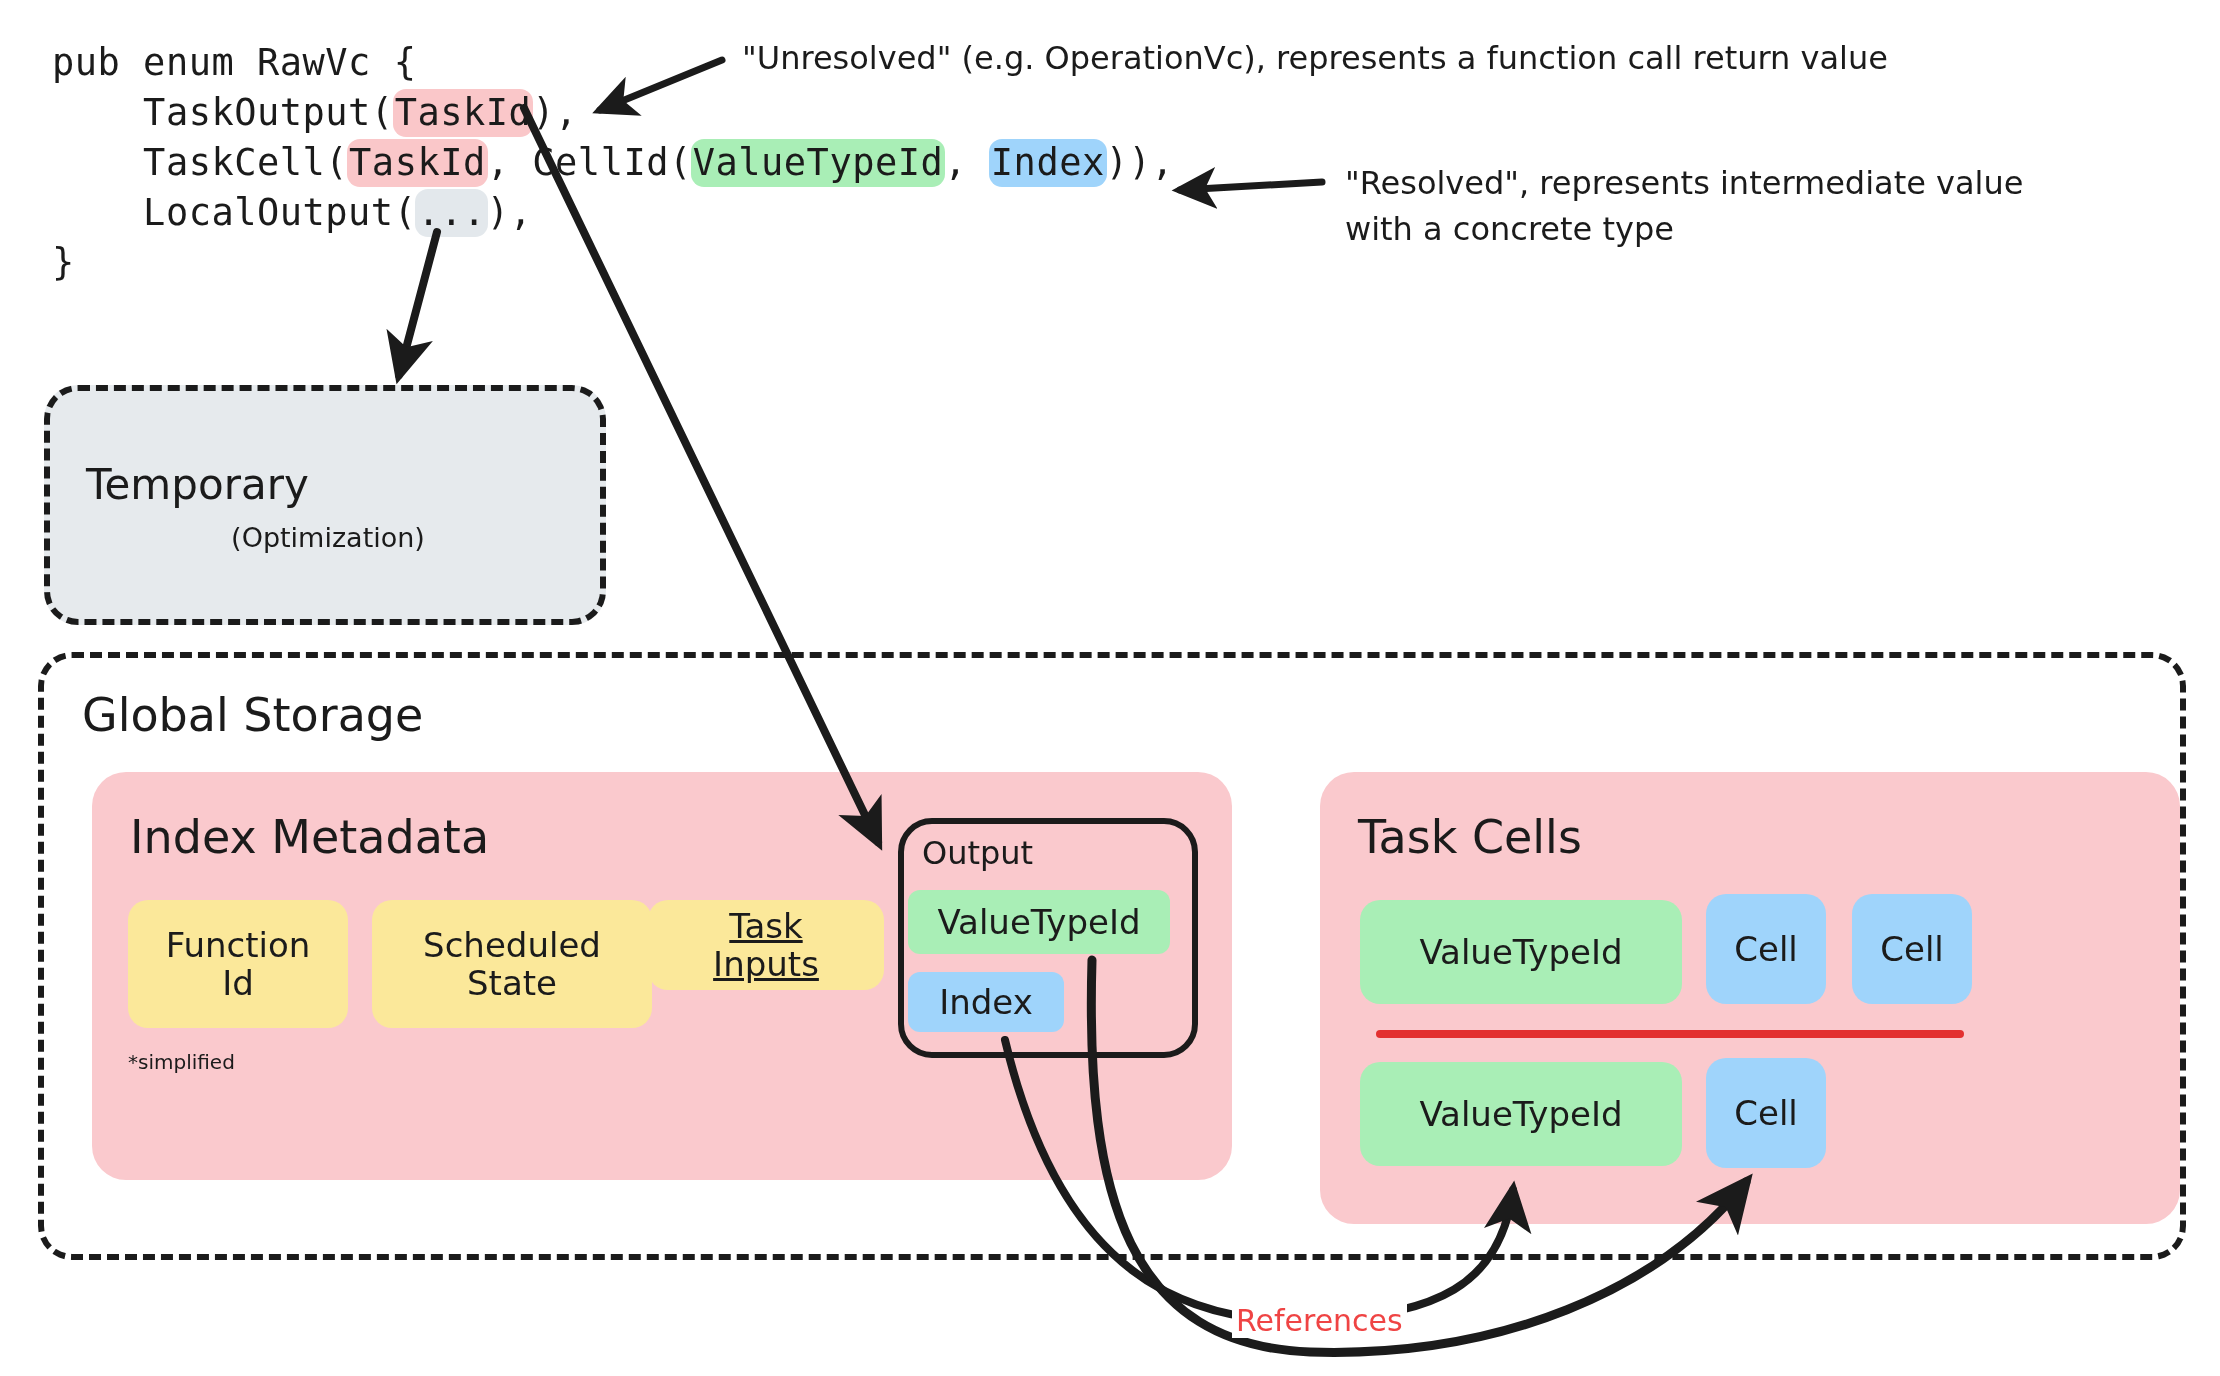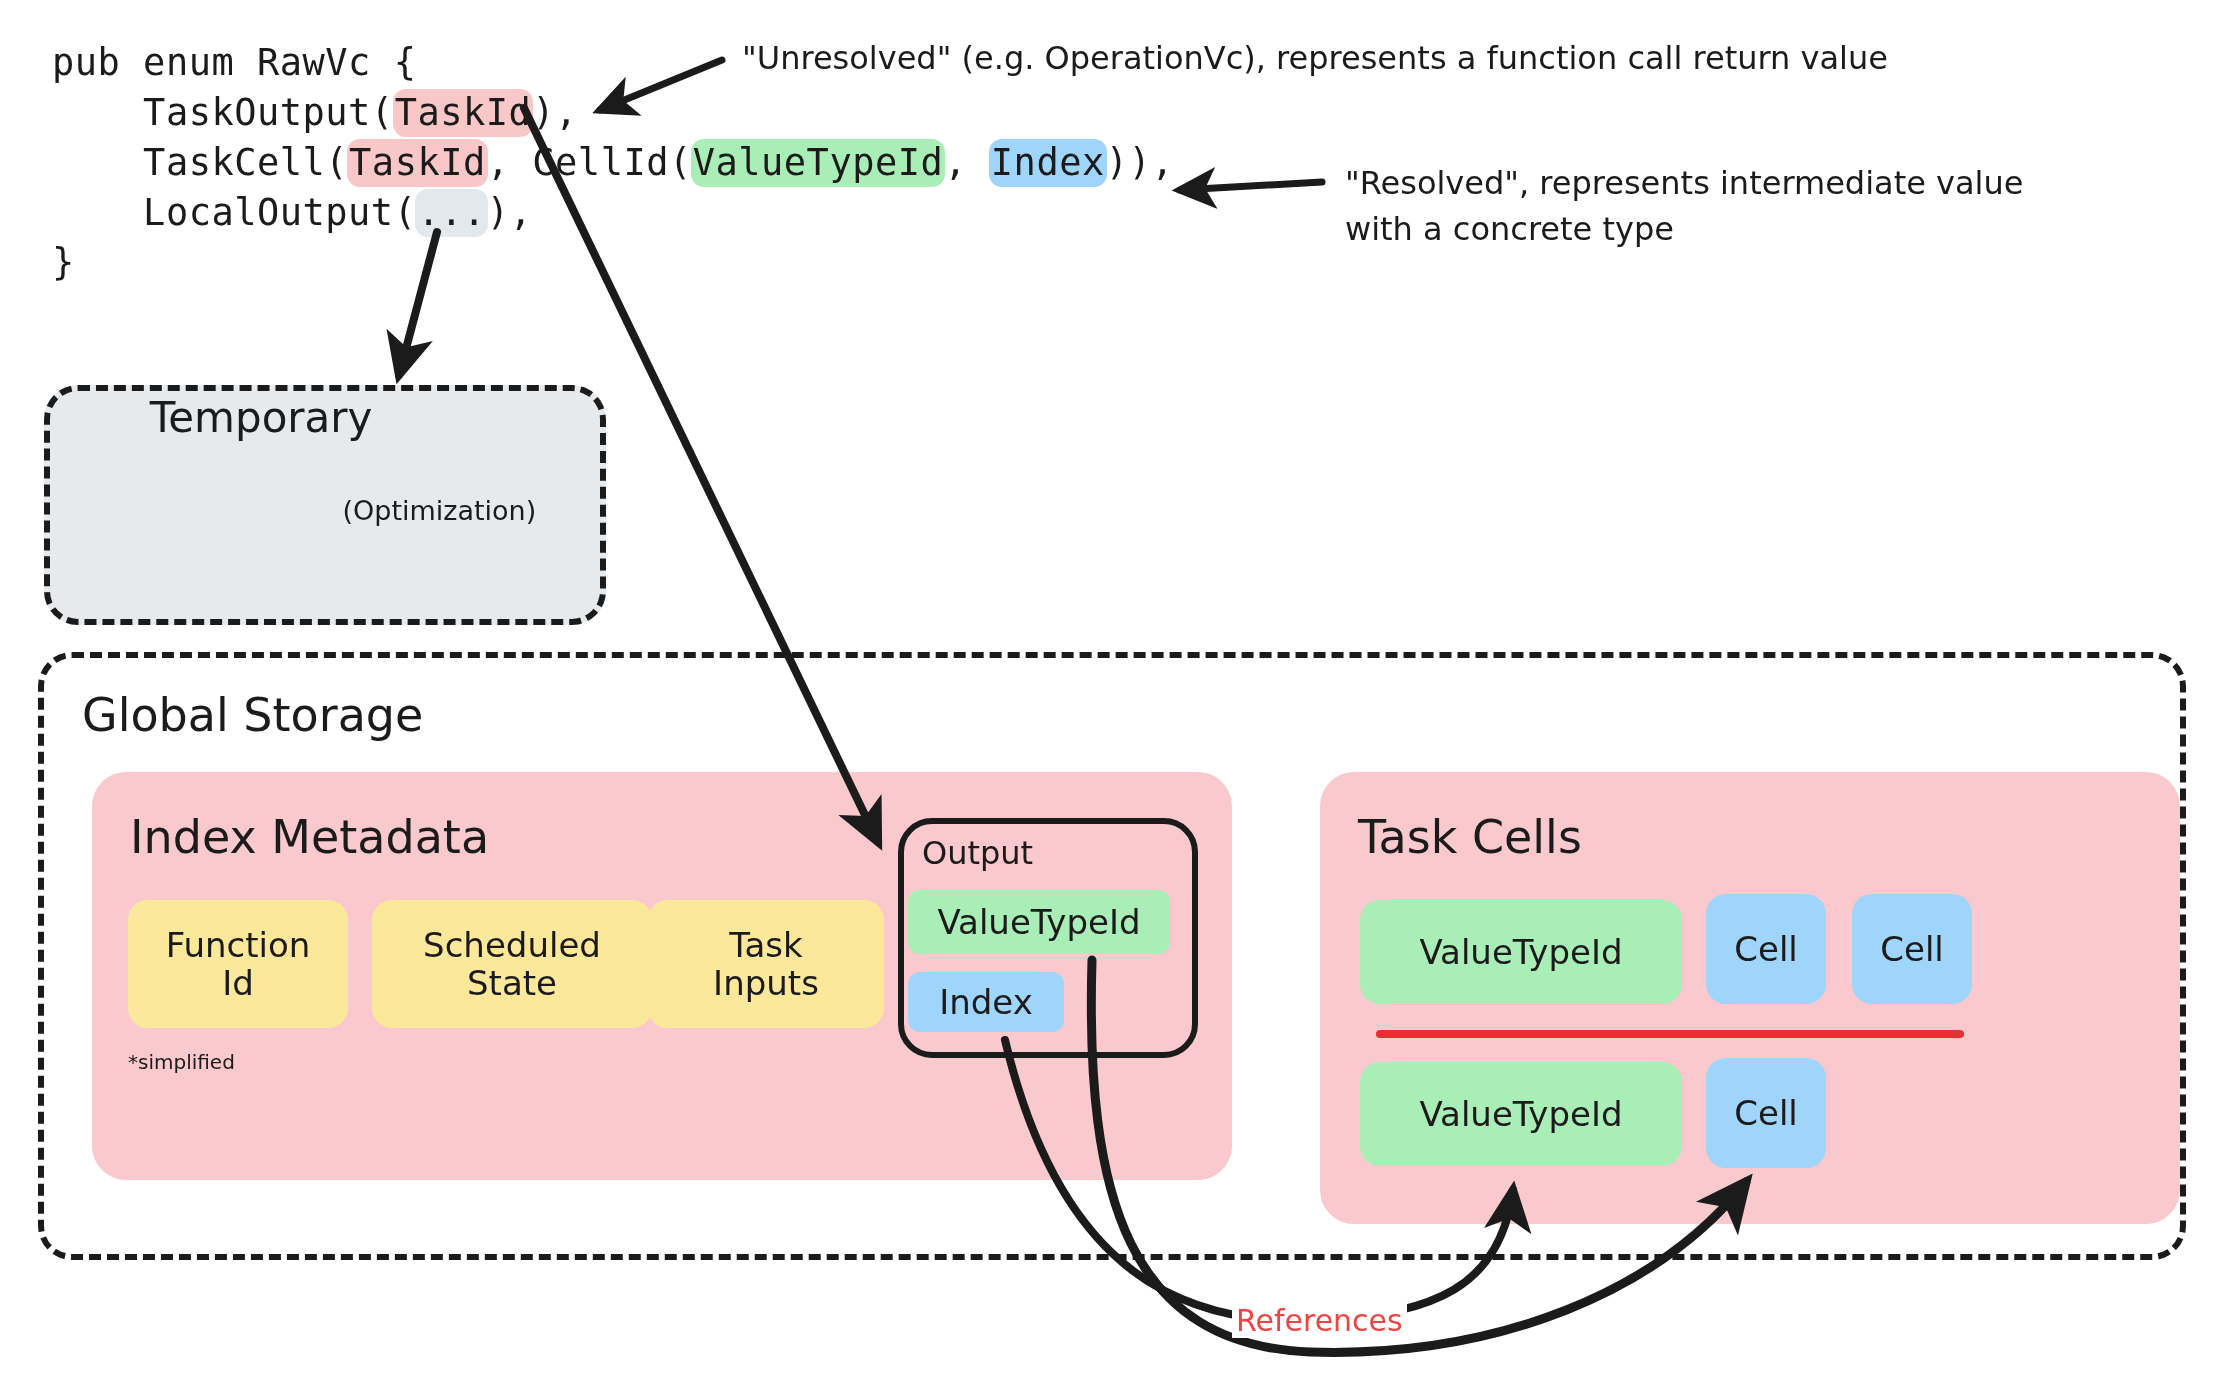--- a/index.html
+++ b/index.html
@@ -66,20 +66,21 @@
     position: absolute;
     left: 44px;
     top: 385px;
     width: 562px;
     height: 240px;
     background: #e6eaed;
     border: 6px dashed #1b1b1b;
     border-radius: 34px;
     box-sizing: border-box;
     display: flex;
+    flex-direction: column;
     align-items: flex-start;
     justify-content: center;
     padding-left: 36px;
   }
   #temp-storage .t-l1,
   #temp-storage .t-l2 {
     font-size: 42px;
     line-height: 54px;
     color: #1b1b1b;
   }
@@ -137,21 +138,21 @@
     color: #1b1b1b;
     box-sizing: border-box;
     line-height: 1.12;
   }
   .chip-yellow { background: #fbe89a; font-size: 34px; }
   .chip-green  { background: #a9eeb6; font-size: 34px; }
   .chip-blue   { background: #9fd4fb; font-size: 34px; }
 
   #chip-function-id   { left: 128px; top: 900px; width: 220px; height: 128px; }
   #chip-sched-state   { left: 372px; top: 900px; width: 280px; height: 128px; }
-  #chip-task-inputs   { left: 648px; top: 900px; width: 236px; height: 128px; }
+  #chip-task-inputs   { left: 648px; top: 900px; width: 236px; height: 90px; text-decoration: underline; }
   #simplified-note {
     position: absolute;
     left: 128px;
     top: 1050px;
     font-size: 20px;
     color: #1b1b1b;
   }
 
   
   #output-group {

